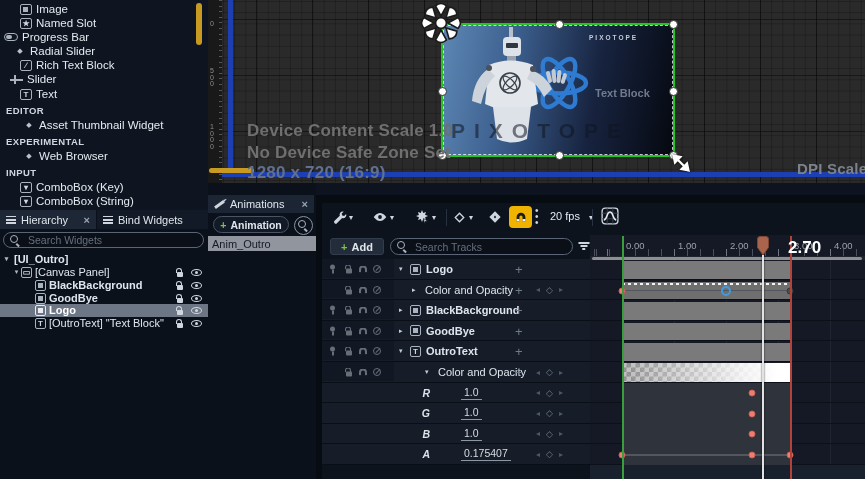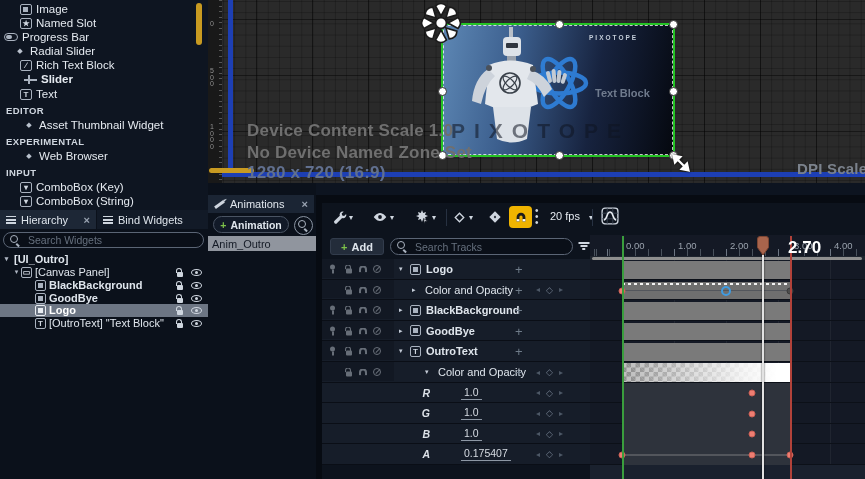--- a/index.html
+++ b/index.html
@@ -141,21 +141,21 @@
     <div class="vr-num" style="top:21px">0</div>
     <div class="vr-num" style="top:68px">500</div>
     <div class="vr-num" style="top:124px">1000</div>
   </div>
   <div id="grid"></div>
   <div class="blue-line" style="left:228px;top:0;width:5px;height:177px;"></div>
   <div class="blue-line" style="left:222px;top:172px;width:643px;height:5px;"></div>
   <div class="vscroll" style="left:209px;top:168px;width:45px;height:5px;"></div>
 
   <div class="ov-txt" style="left:247px;top:121px;">Device Content Scale 1.0</div>
-  <div class="ov-txt" style="left:247px;top:143px;">No Device Named Zone Set</div>
+  <div class="ov-txt" style="left:247px;top:143px;">No Device Safe Zone Set</div>
   <div class="ov-txt" style="left:247px;top:163px;color:#61708f;">1280 x 720 (16:9)</div>
   <div class="ov-txt" style="left:797px;top:160px;font-size:15px;color:#7b828c;width:68px;overflow:hidden;white-space:nowrap;">DPI Scale 0</div>
 
   <div id="sel">
     <div class="dash"></div>
     <svg width="230" height="130" viewBox="0 0 230 130" style="position:absolute;left:0;top:0;">
 
       <g stroke="#2f7fd8" stroke-width="4.5" fill="none" opacity="0.95">
         <ellipse cx="116" cy="58" rx="27" ry="10.5"></ellipse>
         <ellipse cx="116" cy="58" rx="27" ry="10.5" transform="rotate(60 116 58)"></ellipse>
@@ -236,21 +236,21 @@
       <span class="lbl">Progress Bar</span>
     </div>
     <div class="pal-row" style="top:44px;padding-left:14px;">
       <span class="diam">◆</span>
       <span class="lbl">Radial Slider</span>
     </div>
     <div class="pal-row" style="top:58px;padding-left:20px;">
       <span class="ibox">∕</span>
       <span class="lbl">Rich Text Block</span>
     </div>
-    <div class="pal-row" style="top:72px;padding-left:24px;font-weight:bold;">
+    <div class="pal-row" style="top:72px;padding-left:10px;">
       <span class="slideric"></span>
       <span class="lbl">Slider</span>
     </div>
     <div class="pal-row" style="top:87px;padding-left:20px;">
       <span class="ibox">T</span>
       <span class="lbl">Text</span>
     </div>
     <div class="pal-head" style="top:105px;">EDITOR</div>
     <div class="pal-row" style="top:118px;padding-left:23px;">
       <span class="diam">◆</span>

